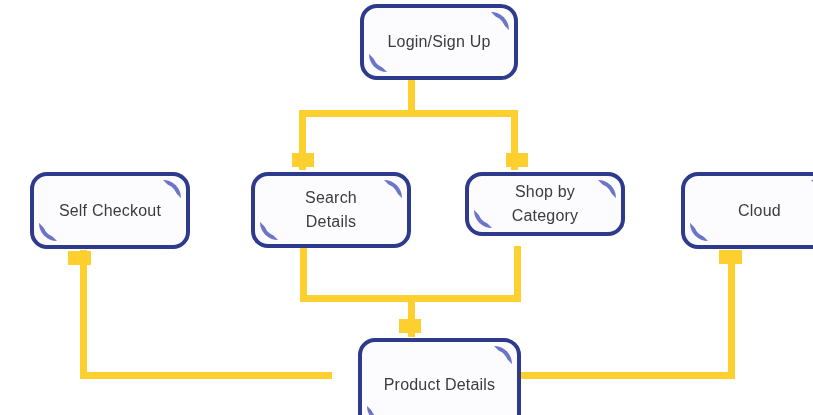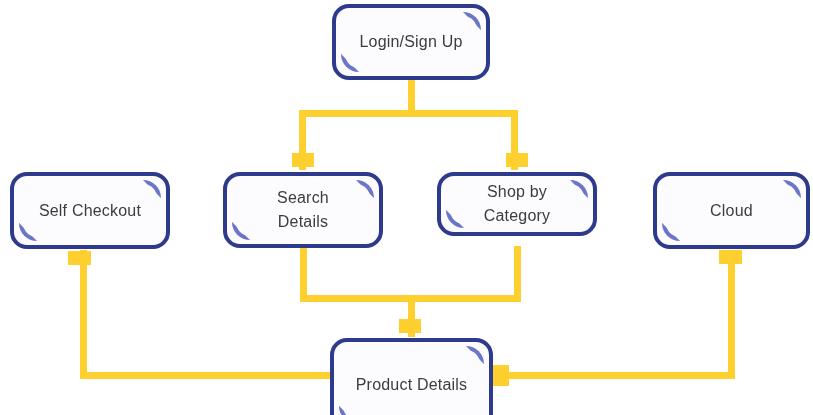--- a/index.html
+++ b/index.html
@@ -7,20 +7,21 @@
     position:relative;width:813px;height:415px;background:#ffffff;overflow:hidden;
     font-family:"Liberation Sans", sans-serif;
   }
   .node{
     position:absolute;box-sizing:border-box;
     background:var(--node-fill,#FCFBFD);
     border:4px solid var(--node-border,#2E3A8C);
     border-radius:17px;
     display:flex;align-items:center;justify-content:center;
     z-index:3;
+    margin-left:28px;
   }
   .node .label{
     font-size:16px;color:var(--text,#3C3C3C);text-align:center;
     white-space:pre-line;line-height:1.5;letter-spacing:.2px;
   }
   .arc{position:absolute;width:18px;height:18px;border:4px solid transparent;box-sizing:border-box;}
   .arc.tr{
     top:4px;right:5px;
     border-top-color:var(--corner-accent,#6C76C9);
     border-right-color:var(--corner-accent,#6C76C9);
@@ -30,21 +31,21 @@
     bottom:4px;left:5px;
     border-bottom-color:var(--corner-accent,#6C76C9);
     border-left-color:var(--corner-accent,#6C76C9);
     border-bottom-left-radius:100% 100%;
   }
   .line{position:absolute;background:var(--connector,#FDD02F);z-index:1;}
   .pad{position:absolute;background:var(--connector,#FDD02F);z-index:2;}
 
   
   .n-login{left:332px;top:4px;width:158px;height:76px;}
-  .n-selfcheckout{left:10px;top:172px;width:160px;height:77px;}
+  .n-selfcheckout{left:2px;top:172px;width:160px;height:77px;}
   .n-search{left:223px;top:172px;width:160px;height:76px;}
   .n-shopby{left:437px;top:172px;width:160px;height:64px;}
   .n-cloud{left:653px;top:172px;width:157px;height:77px;}
   .n-product{left:330px;top:338px;width:163px;height:94px;}
 </style>
 </head>
 <body>
 
 <div id="canvas">
 

